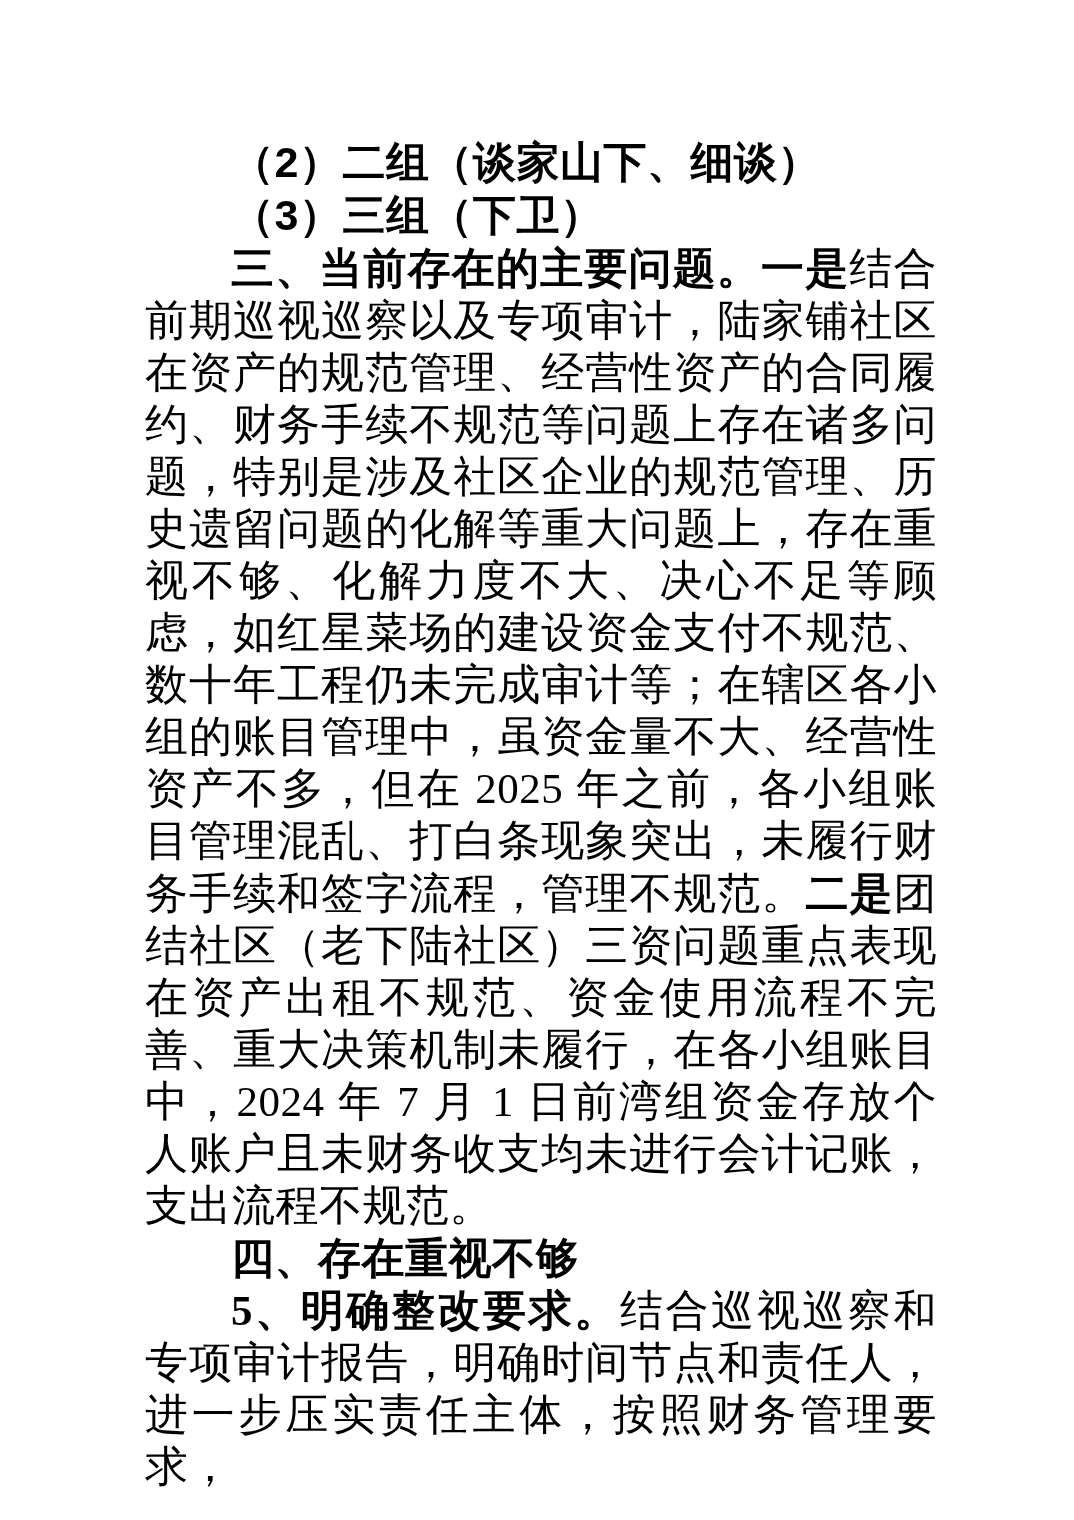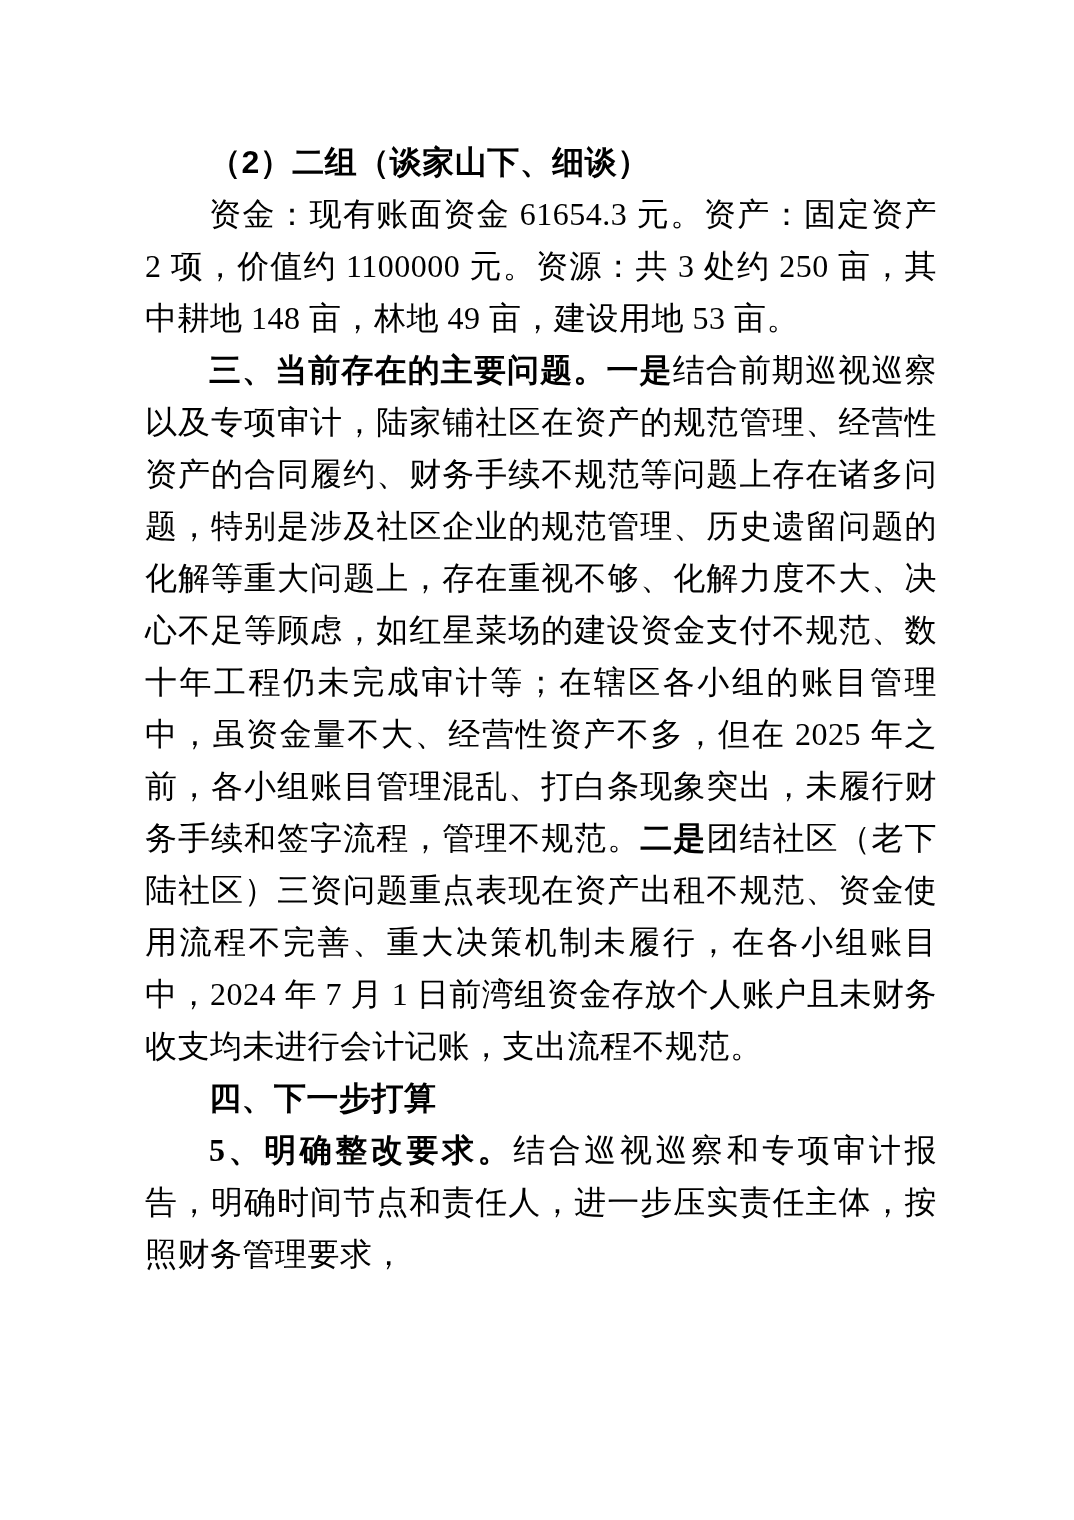--- a/index.html
+++ b/index.html
@@ -17,21 +17,21 @@
   .content {
     position: absolute;
     left: 145px;
     top: 136px;
     width: 792px;
   }
   .para {
     margin: 0;
     padding: 0;
     font-family: "Liberation Serif", "DejaVu Serif", serif;
-    font-size: 32px;
+    font-size: 43px;
     line-height: 52px;
     color: #000000;
     text-align: justify;
     text-indent: 2em;
     letter-spacing: 0.5px;
     word-break: break-all;
   }
   .run-hei {
     font-weight: 700;
     font-family: "Liberation Sans", "DejaVu Sans", sans-serif;
@@ -42,23 +42,23 @@
 </style>
 </head>
 <body>
 
 <div class="page">
   <div class="content">
 
     <p class="para"><span class="run-hei">（2）二组（谈家山下、细谈）</span></p>
 
 
+    <p class="para"><span class="run-hei">（3）三组（下卫）</span></p>
 
-    <p class="para"><span>资金：现有账面资金 61654.3 元。资产：固定资产 2 项，价值约 1100000 元。资源：共 3 处约 250 亩，其中耕地 148 亩，林地 49 亩，建设用地 53 亩。</span></p>
 
     <p class="para"><span class="run-hei">三、当前存在的主要问题。一是</span><span>结合前期巡视巡察以及专项审计，陆家铺社区在资产的规范管理、经营性资产的合同履约、财务手续不规范等问题上存在诸多问题，特别是涉及社区企业的规范管理、历史遗留问题的化解等重大问题上，存在重视不够、化解力度不大、决心不足等顾虑，如红星菜场的建设资金支付不规范、数十年工程仍未完成审计等；在辖区各小组的账目管理中，虽资金量不大、经营性资产不多，但在 2025 年之前，各小组账目管理混乱、打白条现象突出，未履行财务手续和签字流程，管理不规范。</span><span class="run-hei">二是</span><span>团结社区（老下陆社区）三资问题重点表现在资产出租不规范、资金使用流程不完善、重大决策机制未履行，在各小组账目中，2024 年 7 月 1 日前湾组资金存放个人账户且未财务收支均未进行会计记账，支出流程不规范。</span></p>
 
-    <p class="para"><span class="run-hei">四、下一步打算</span></p>
+    <p class="para"><span class="run-hei">四、存在重视不够</span></p>
 
     <p class="para"><span class="run-bold">5、明确整改要求。</span><span>结合巡视巡察和专项审计报告，明确时间节点和责任人，进一步压实责任主体，按照财务管理要求，</span></p>
 
   </div>
 </div>
 
 </body></html>

